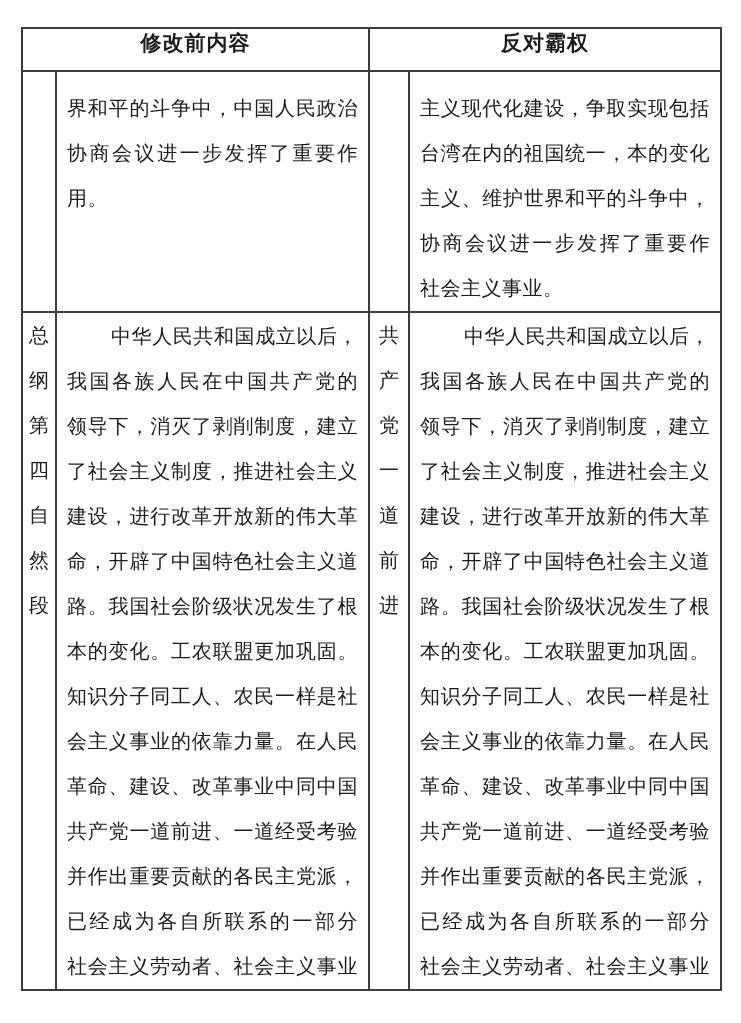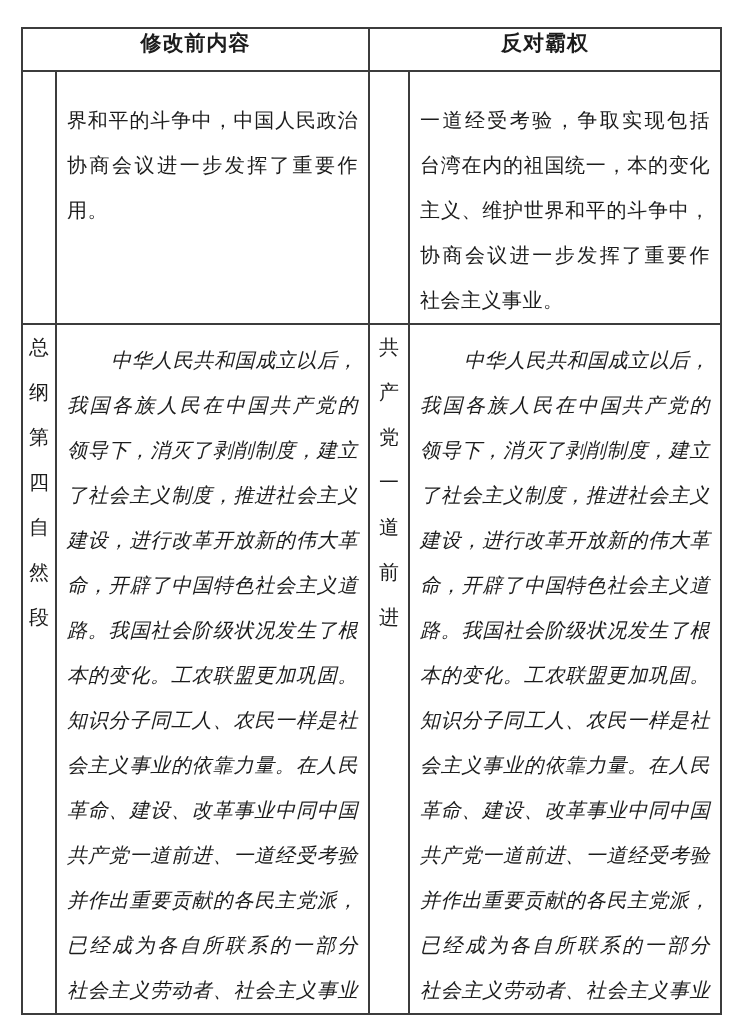--- a/index.html
+++ b/index.html
@@ -44,22 +44,22 @@
     font-size: 21px;
     font-weight: bold;
     text-align: center;
     vertical-align: middle;
     letter-spacing: 1px;
   }
   td.text-cell {
     padding: 0 10px;
     font-size: 20px;
   }
-  tr.row1 td.text-cell { padding-top: 26px; }
-  tr.row2 td.text-cell { padding-top: 13px; font-style: italic; }
+  tr.row1 td.text-cell { padding-top: 14px; }
+  tr.row2 td.text-cell { padding-top: 1px; }
 
   .para .line {
     height: 45px;
     line-height: 45px;
     text-align: justify;
     text-align-last: justify;
     letter-spacing: 0.5px;
   }
   .para .line.nl { text-align-last: left; }
   .para .line.indent { text-indent: 44px; }
@@ -100,21 +100,21 @@
               <div class="line">界和平的斗争中，中国人民政治</div>
               <div class="line">协商会议进一步发挥了重要作</div>
               <div class="line nl">用。</div>
             </div>
       </td>
       <td class="label-cell">
         <div class="vlabel"></div>
       </td>
       <td class="text-cell">
         <div class="para">
-              <div class="line">一道经受考验，争取实现包括</div>
+              <div class="line">主义现代化建设，争取实现包括</div>
               <div class="line">台湾在内的祖国统一，本的变化</div>
               <div class="line">主义、维护世界和平的斗争中，</div>
               <div class="line">协商会议进一步发挥了重要作</div>
               <div class="line nl">社会主义事业。</div>
             </div>
       </td>
     </tr>
     <tr class="row2">
       <td class="label-cell">
         <div class="vlabel">总纲第四自然段</div>

